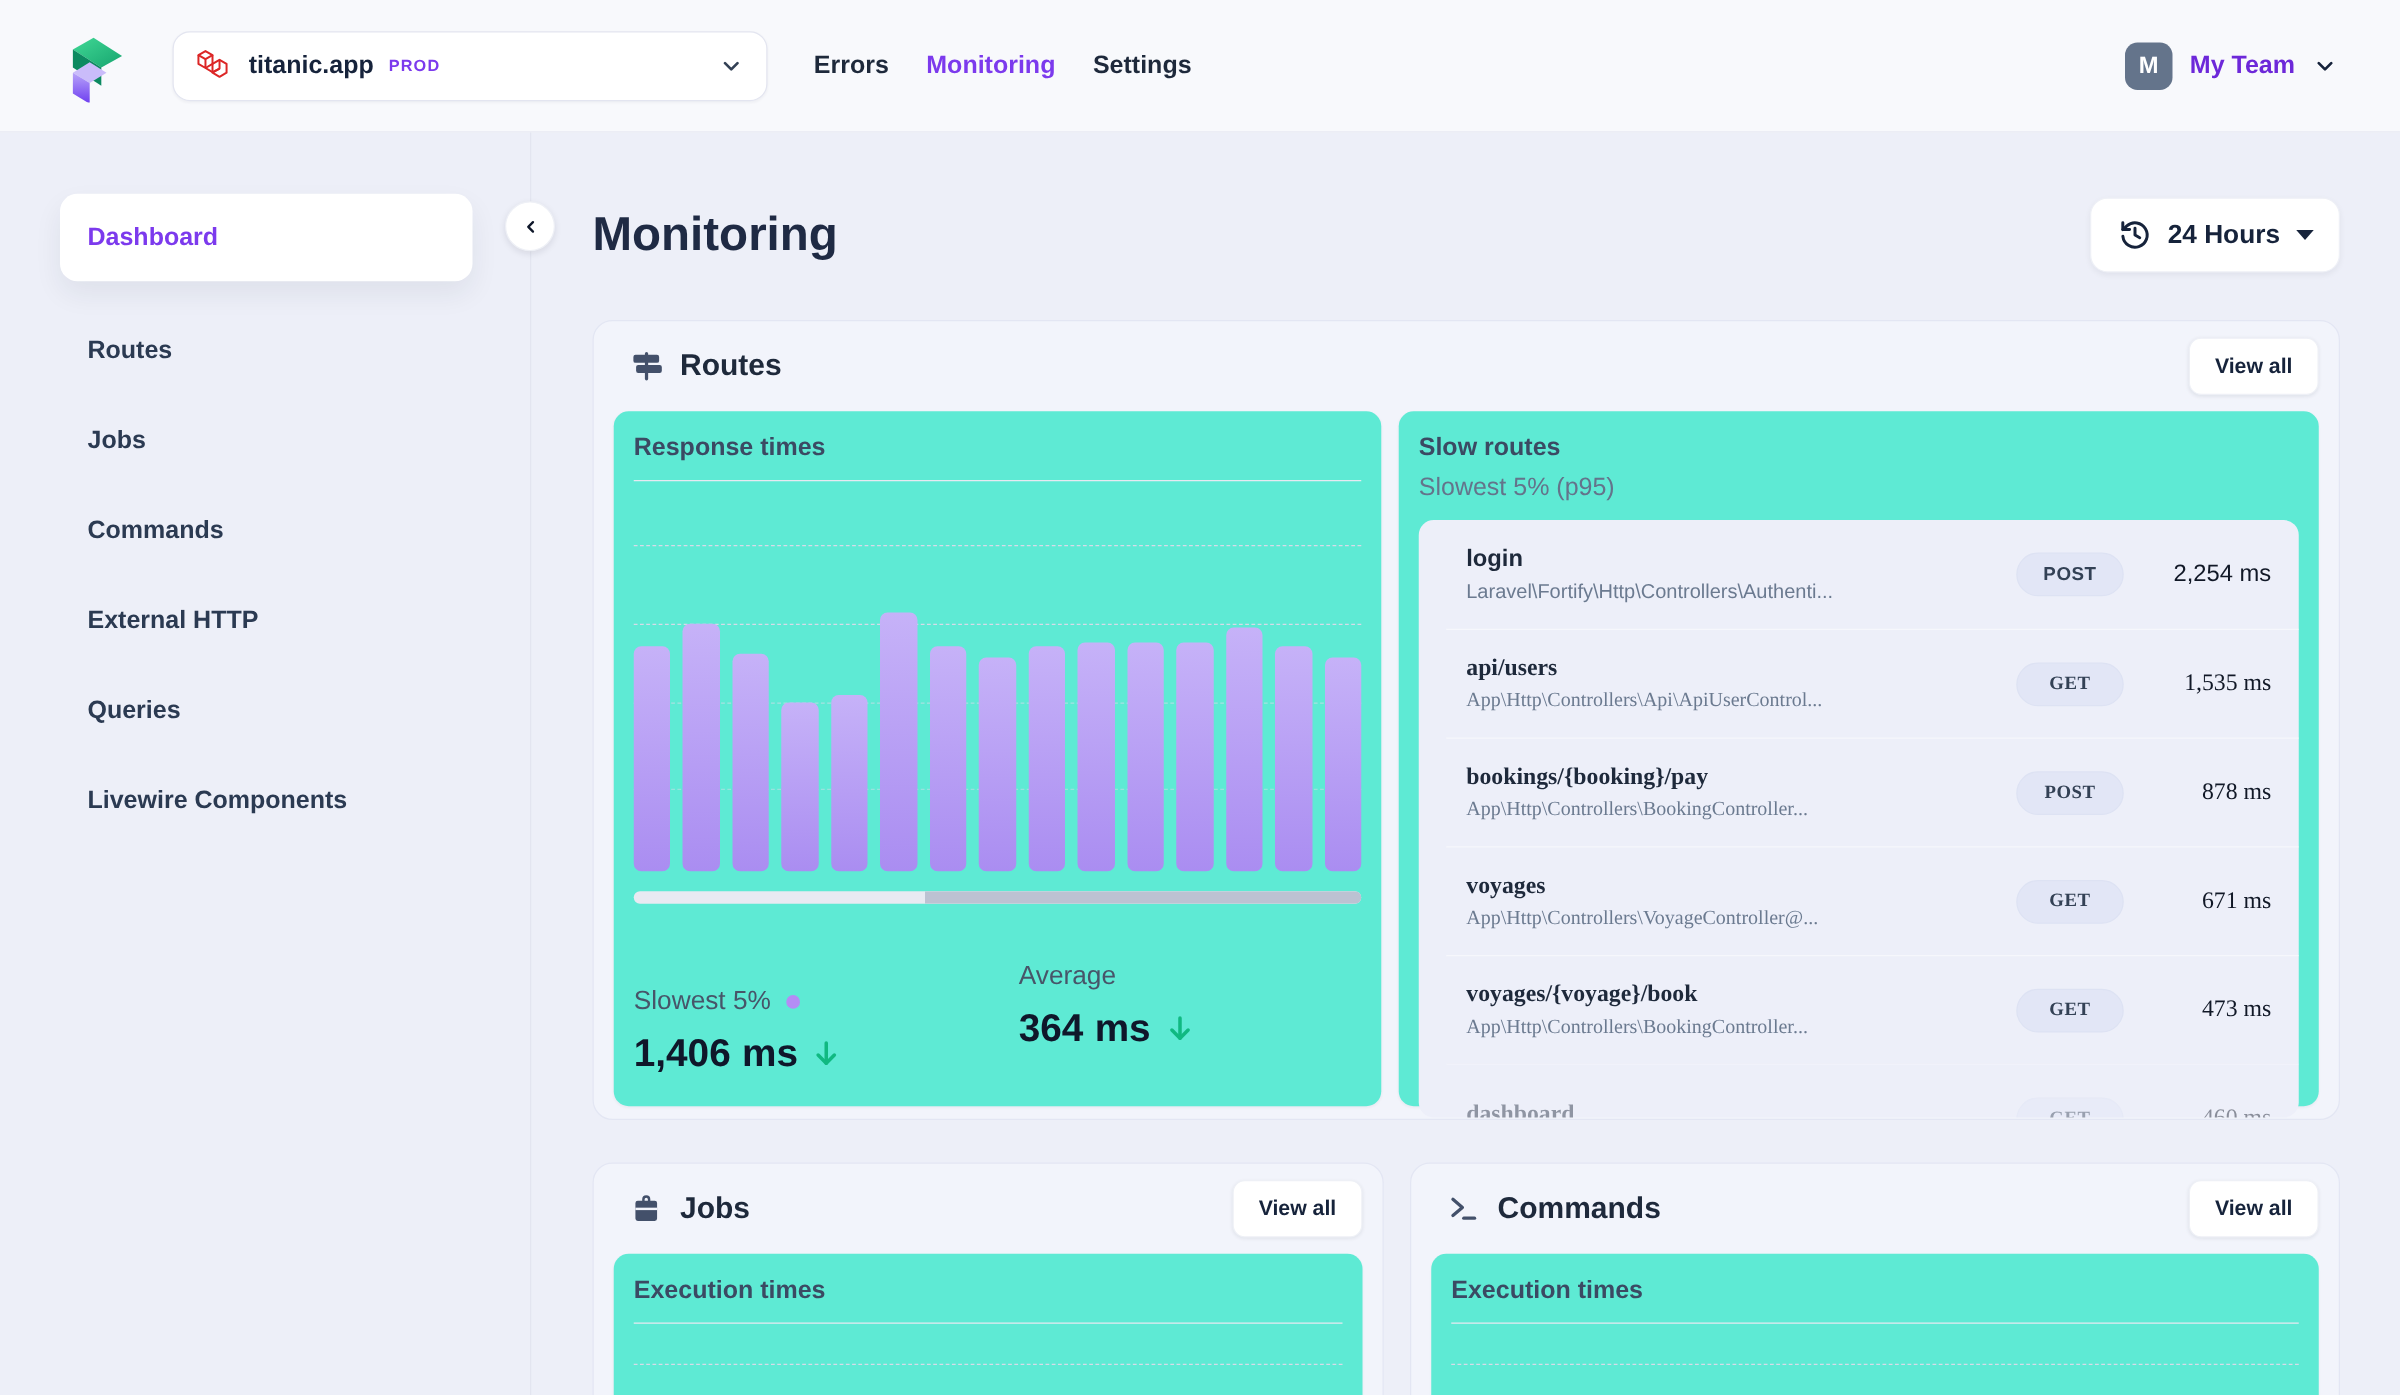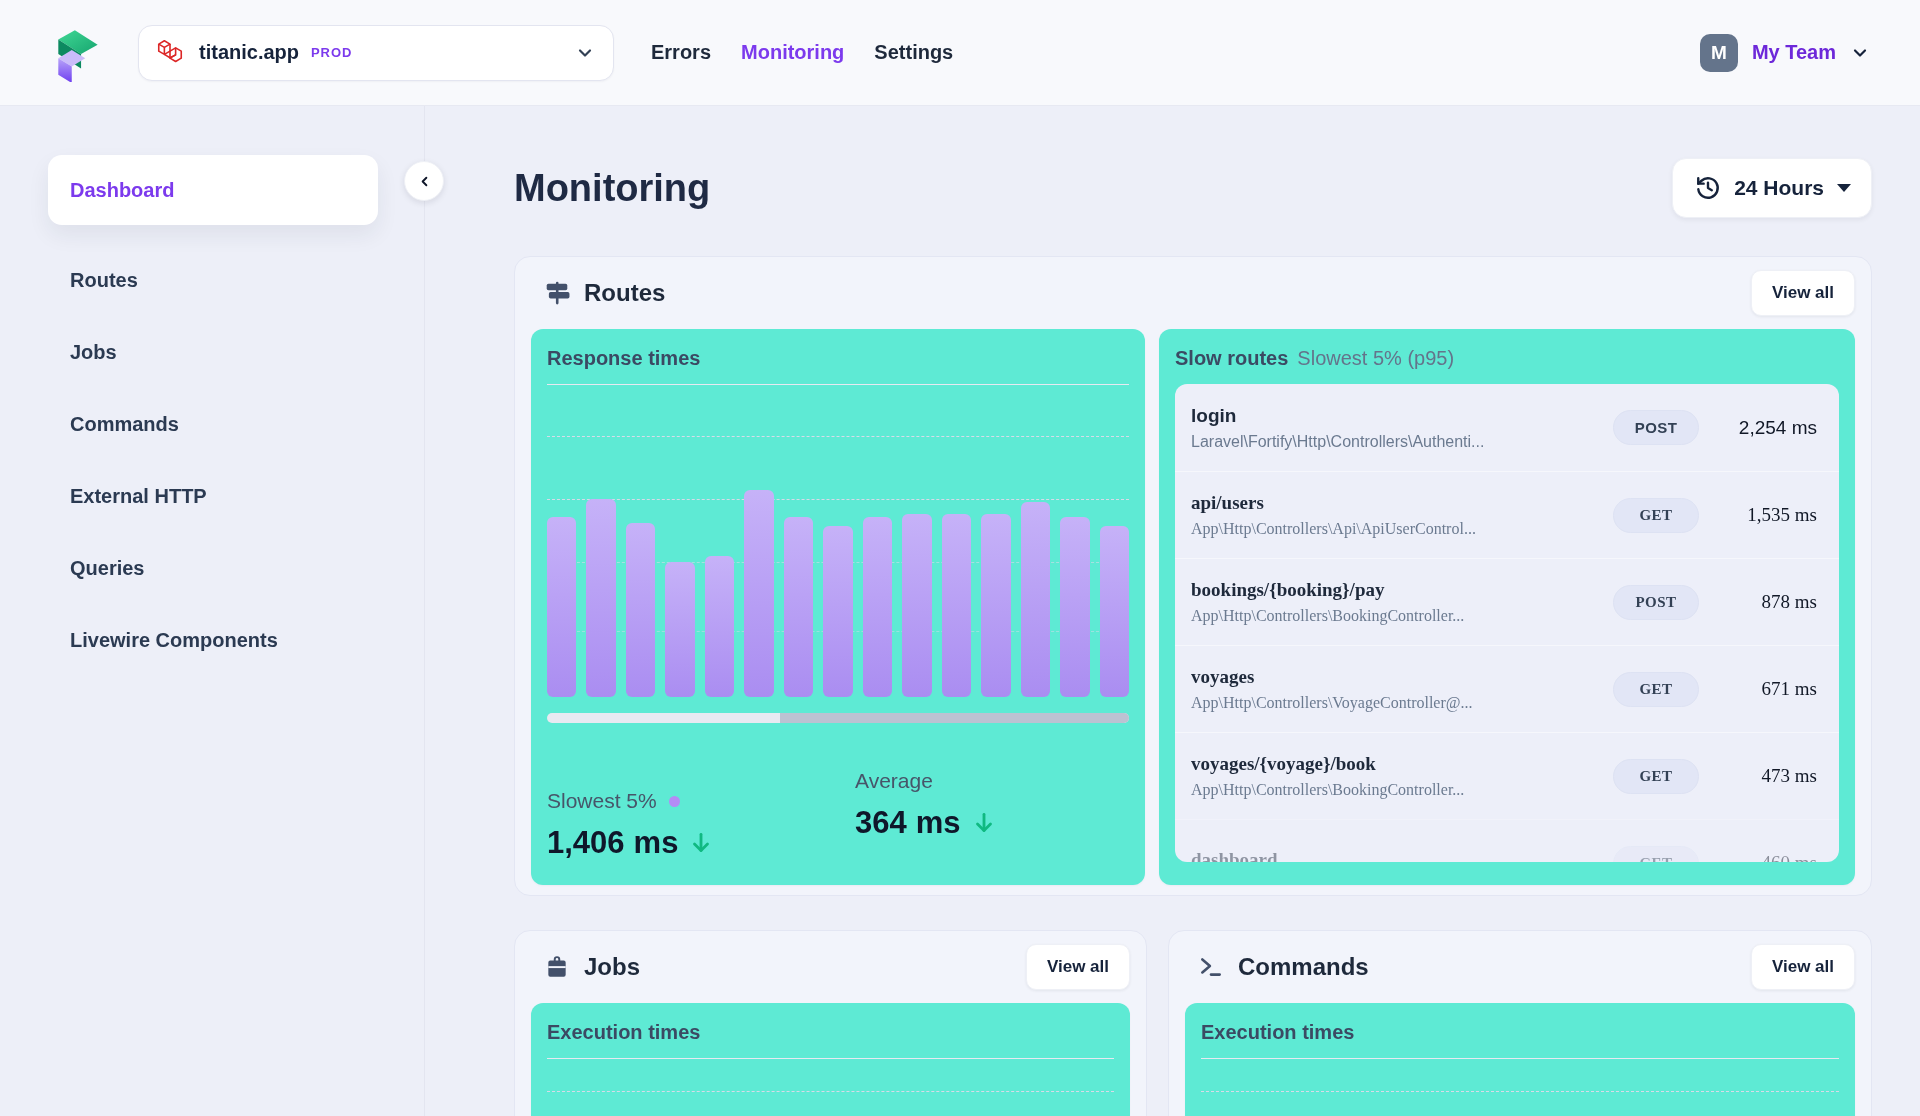--- a/index.html
+++ b/index.html
@@ -18,21 +18,21 @@
   .app-selector svg.chev { margin-left:auto; }
   .main-nav { margin-left:37px; display:flex; gap:30px; }
   .main-nav a { font-size:20px; font-weight:700; color:#1e293b; text-decoration:none; cursor:pointer; }
   .main-nav a.active { color:#7c3aed; }
   .team { margin-left:auto; display:flex; align-items:center; gap:14px; cursor:pointer; }
   .avatar { width:38px; height:38px; border-radius:10px; background:#64748b; color:#fff;
     font-size:19px; font-weight:700; display:flex; align-items:center; justify-content:center; }
   .team .team-name { font-size:20px; font-weight:700; color:#6d28d9; }
 
   
-  .layout { display:flex; height:1010px;gap:40px; }
+  .layout { display:flex; height:1010px; }
   .sidebar { width:425px; flex:0 0 auto; border-right:1px solid #e3e5f0; position:relative; }
   .side-card { margin:49px 0 0 48px; width:330px; height:70px; background:#fff; border-radius:14px;
     box-shadow:0 10px 22px rgba(30,41,59,.07); display:flex; align-items:center;
     padding-left:22px; font-size:20px; font-weight:700; color:#7c3aed; cursor:pointer; }
   .side-list { margin-top:19px; }
   .side-item { height:72px; display:flex; align-items:center; padding-left:70px;
     font-size:20px; font-weight:700; color:#2b3a52; cursor:pointer; }
   .collapse-btn { position:absolute; top:55px; right:-20px; width:40px; height:40px;
     border-radius:50%; background:#fff; border:1px solid #eef0f6;
     box-shadow:0 2px 6px rgba(15,23,42,.10); display:flex; align-items:center;
@@ -76,23 +76,23 @@
   .stat:first-child { width:308px;margin-top:20px; }
   .stat-label { font-size:21px; color:#475569; display:flex; align-items:center; }
   .dot { width:11px; height:11px; border-radius:50%; background:#b48cf5; margin-left:12px; }
   .stat-value { margin-top:12px; display:flex; align-items:center; font-size:31px;
     font-weight:700; color:#0f172a; }
   .stat-value .unit { margin-left:9px; font-weight:600; }
   .stat-value svg { margin-left:10px; }
 
   
   .list-card { flex:1; height:556px; padding:18px 16px 16px 16px; }
-  .list-title { display:flex; align-items:baseline; gap:9px; }
+  .list-title { display:flex; align-items:baseline; gap:9px;flex-direction:column; }
   .list-title .sub { font-size:20px; color:#64748b; }
-  .route-list { margin-top:14px; height:478px; background:#edeff9; border-radius:12px; overflow:hidden; }
+  .route-list { margin-top:14px; height:478px; background:#edeff9; border-radius:12px; overflow:hidden;padding-left:22px; }
   .route-row { height:87px; display:flex; align-items:center; padding:0 22px 0 16px; cursor:pointer; }
   .route-row + .route-row { border-top:1px solid #f6f7fc;font-family:Liberation Serif, serif; }
   .route-info { flex:1; min-width:0; }
   .route-name { font-size:19px; font-weight:700; color:#1e293b; }
   .route-path { margin-top:6px; font-size:16px; color:#6b7a90; white-space:nowrap; }
   .method-badge { flex:0 0 auto; width:86px; text-align:center; background:#e2e6f6;
     border:1px solid #dde2f3; border-radius:999px; padding:8px 0; font-size:15px;
     font-weight:700; color:#334155; letter-spacing:.03em; }
   .route-time { flex:0 0 auto; width:118px; text-align:right; font-size:19px;
     font-weight:500; color:#111827; }

